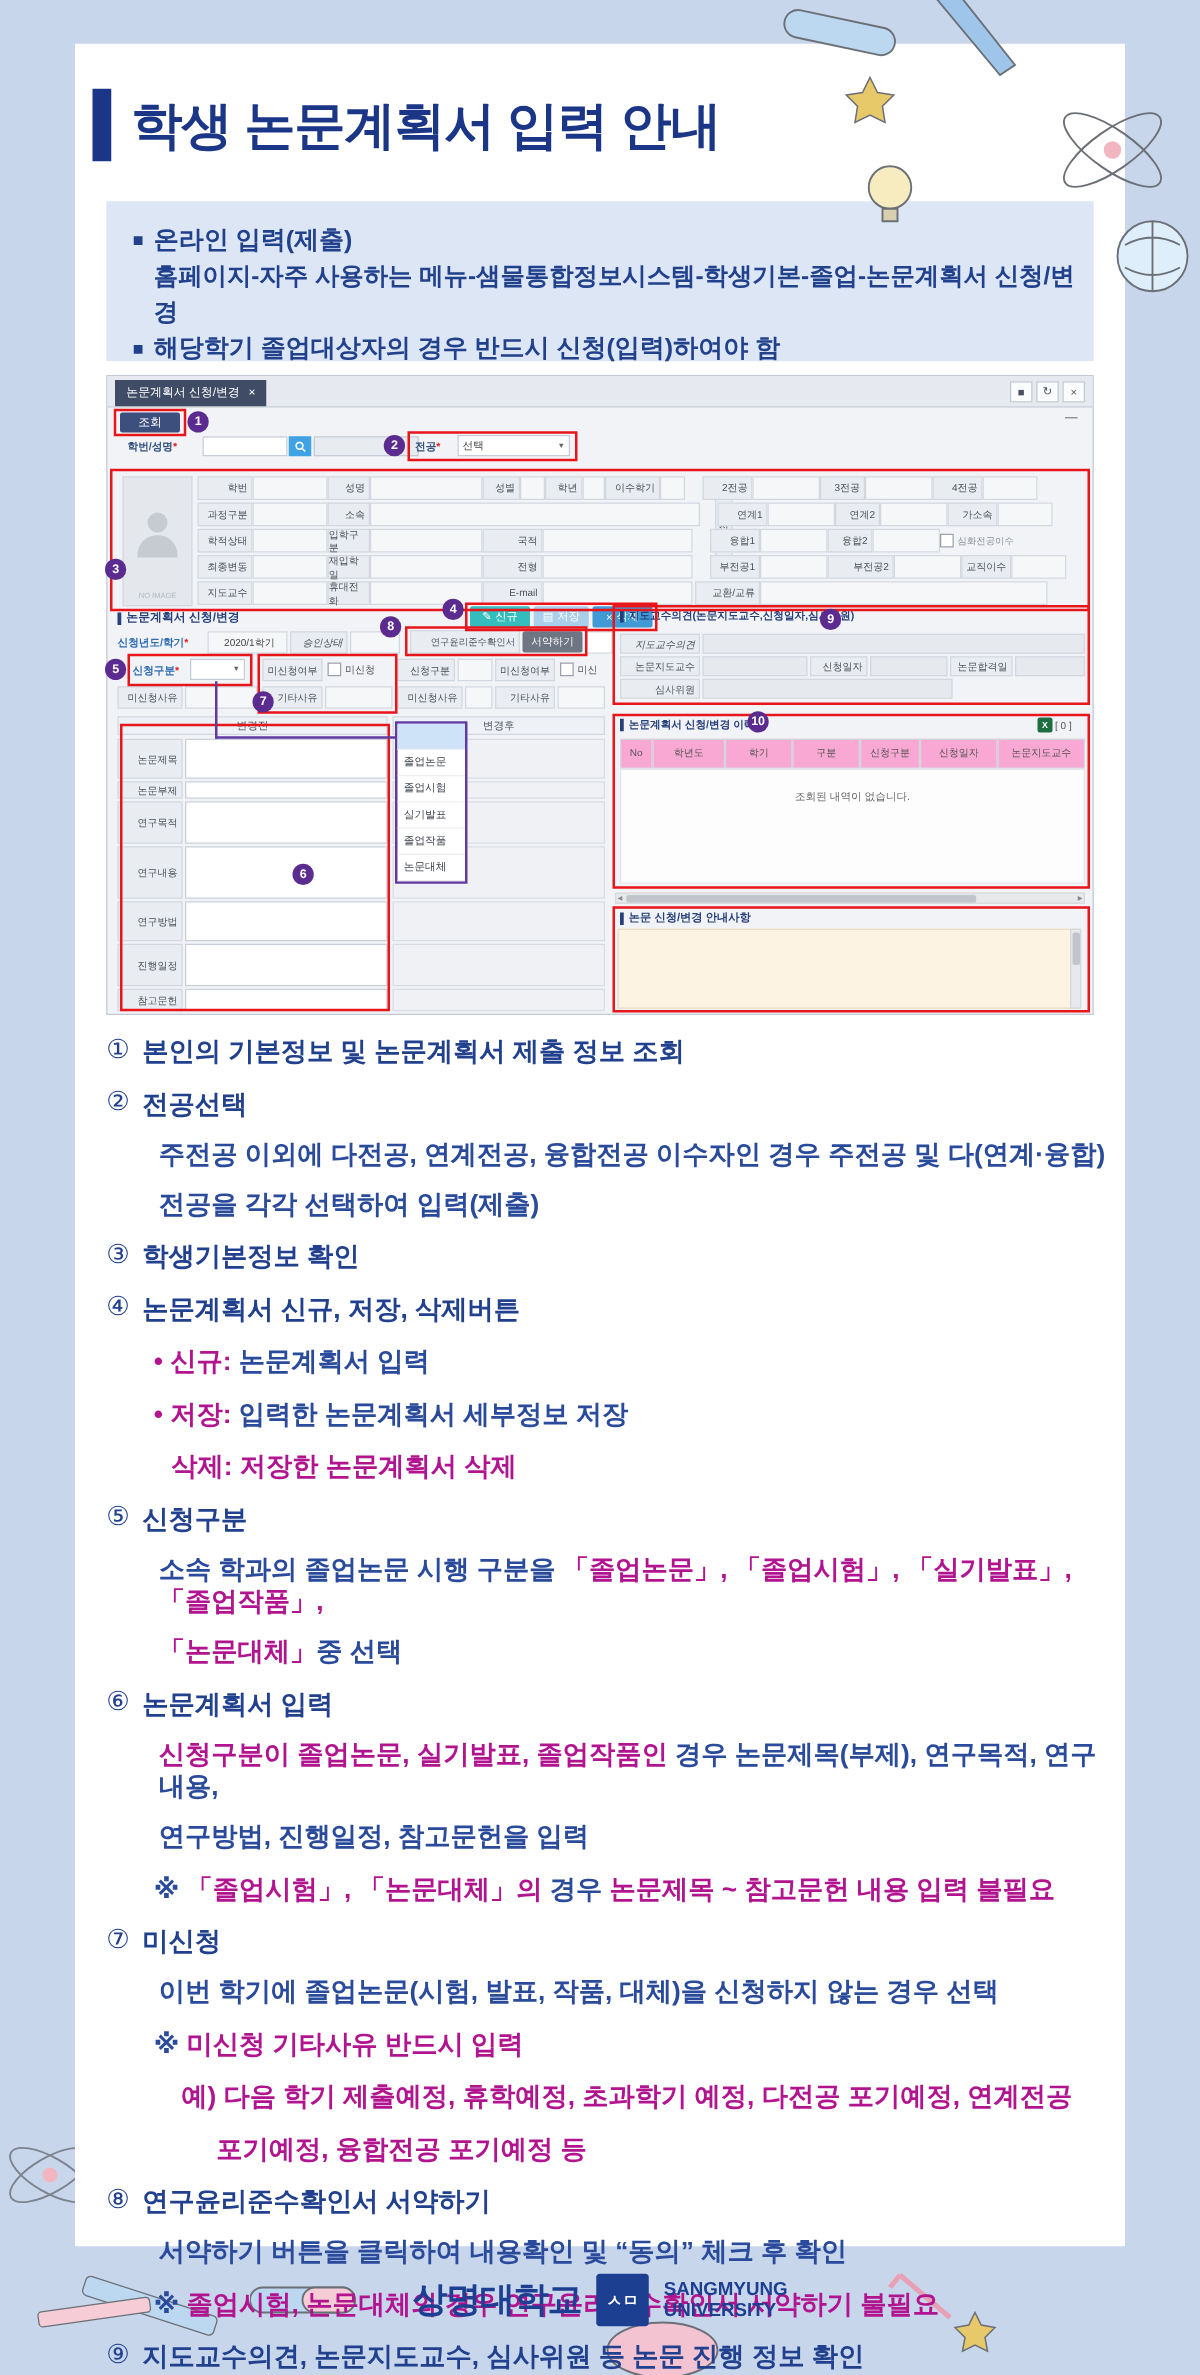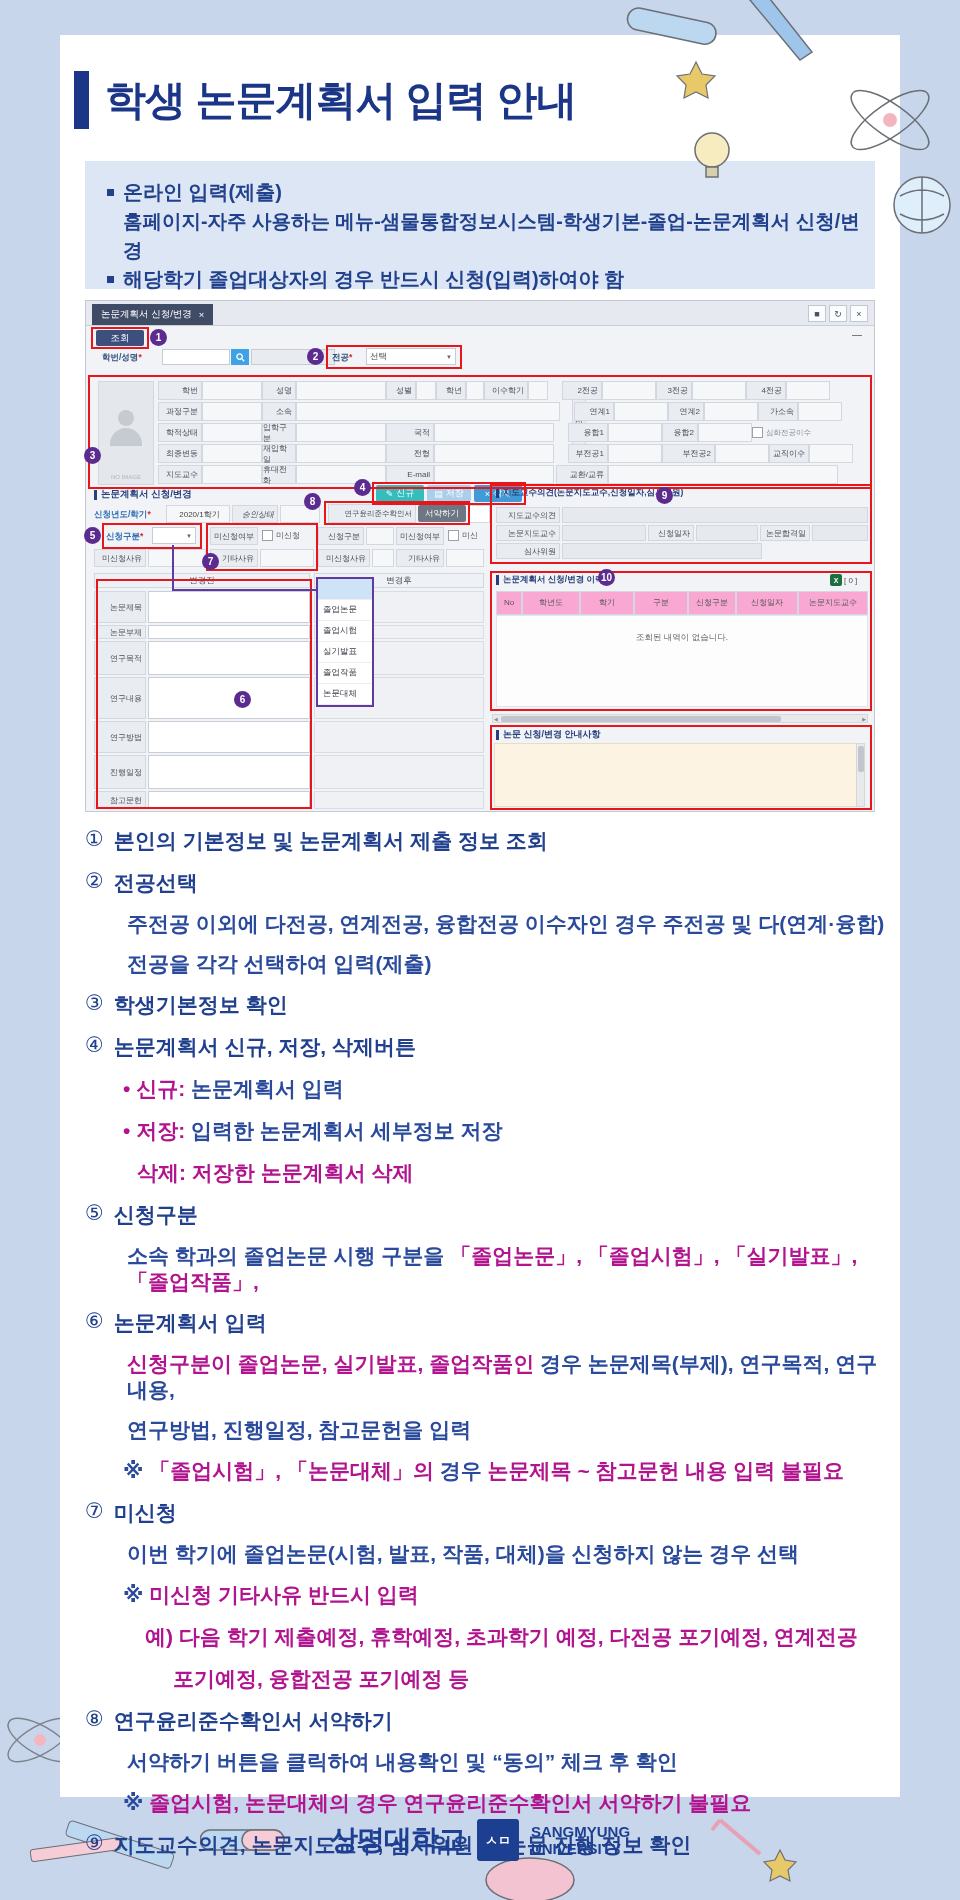--- a/index.html
+++ b/index.html
@@ -360,21 +360,21 @@
       <div class="opt">졸업시험</div>
       <div class="opt">실기발표</div>
       <div class="opt">졸업작품</div>
       <div class="opt">논문대체</div>
     </div>
 
     <div class="sec-title" style="left:410px;top:186px;font-size:8.5px">
       <span class="sec-mark"></span>
         <span>지도교수의견(논문지도교수,신청일자,심사위원)</span>
     </div>
-    <div class="cellL" style="left:410px;top:206px;width:64px;height:16px;">지도교수의견</div>
+    <div class="cellL" style="left:410px;top:206px;width:64px;height:16px;font-style:italic;">지도교수의견</div>
     <div class="cellV" style="left:476px;top:206px;width:306px;height:16px;background:#e6e9ee"></div>
     <div class="cellL" style="left:410px;top:224px;width:64px;height:16px;">논문지도교수</div>
     <div class="cellV" style="left:476px;top:224px;width:84px;height:16px;background:#e6e9ee"></div>
     <div class="cellL" style="left:562px;top:224px;width:46px;height:16px;">신청일자</div>
     <div class="cellV" style="left:610px;top:224px;width:62px;height:16px;background:#e6e9ee"></div>
     <div class="cellL" style="left:674px;top:224px;width:50px;height:16px;">논문합격일</div>
     <div class="cellV" style="left:726px;top:224px;width:56px;height:16px;background:#e6e9ee"></div>
     <div class="cellL" style="left:410px;top:242px;width:64px;height:16px;">심사위원</div>
     <div class="cellV" style="left:476px;top:242px;width:200px;height:16px;background:#e6e9ee"></div>
 
@@ -457,20 +457,21 @@
       </div>
     <div class="ins-sub"><span class="mag">•</span> <span class="mag">신규:</span><span class="blu"> 논문계획서 입력</span></div>
     <div class="ins-sub"><span class="mag">•</span> <span class="mag">저장:</span><span class="blu"> 입력한 논문계획서 세부정보 저장</span></div>
     <div class="ins-sub mag" style="margin-left:52px">삭제: 저장한 논문계획서 삭제</div>
 
     <div class="ins-t">
         <span class="ins-num">⑤</span>
         <span>신청구분</span>
       </div>
     <div class="ins-b"><span class="blu">소속 학과의 졸업논문 시행 구분을 </span><span class="mag">「졸업논문」, 「졸업시험」, 「실기발표」, 「졸업작품」,</span></div>
+    <div class="ins-b"><span class="mag">「논문대체」</span><span class="blu">중 선택</span></div>
 
     <div class="ins-t">
         <span class="ins-num">⑥</span>
         <span>논문계획서 입력</span>
       </div>
     <div class="ins-b"><span class="mag">신청구분이 졸업논문, 실기발표, 졸업작품인</span><span class="blu"> 경우 논문제목(부제), 연구목적, 연구내용,</span></div>
     <div class="ins-b">연구방법, 진행일정, 참고문헌을 입력</div>
     <div class="ins-sub"><span class="blu">※ </span><span class="mag">「졸업시험」, 「논문대체」의</span><span class="blu"> 경우 </span><span class="mag">논문제목 ~ 참고문헌 내용 입력 불필요</span></div>
 
     <div class="ins-t">

